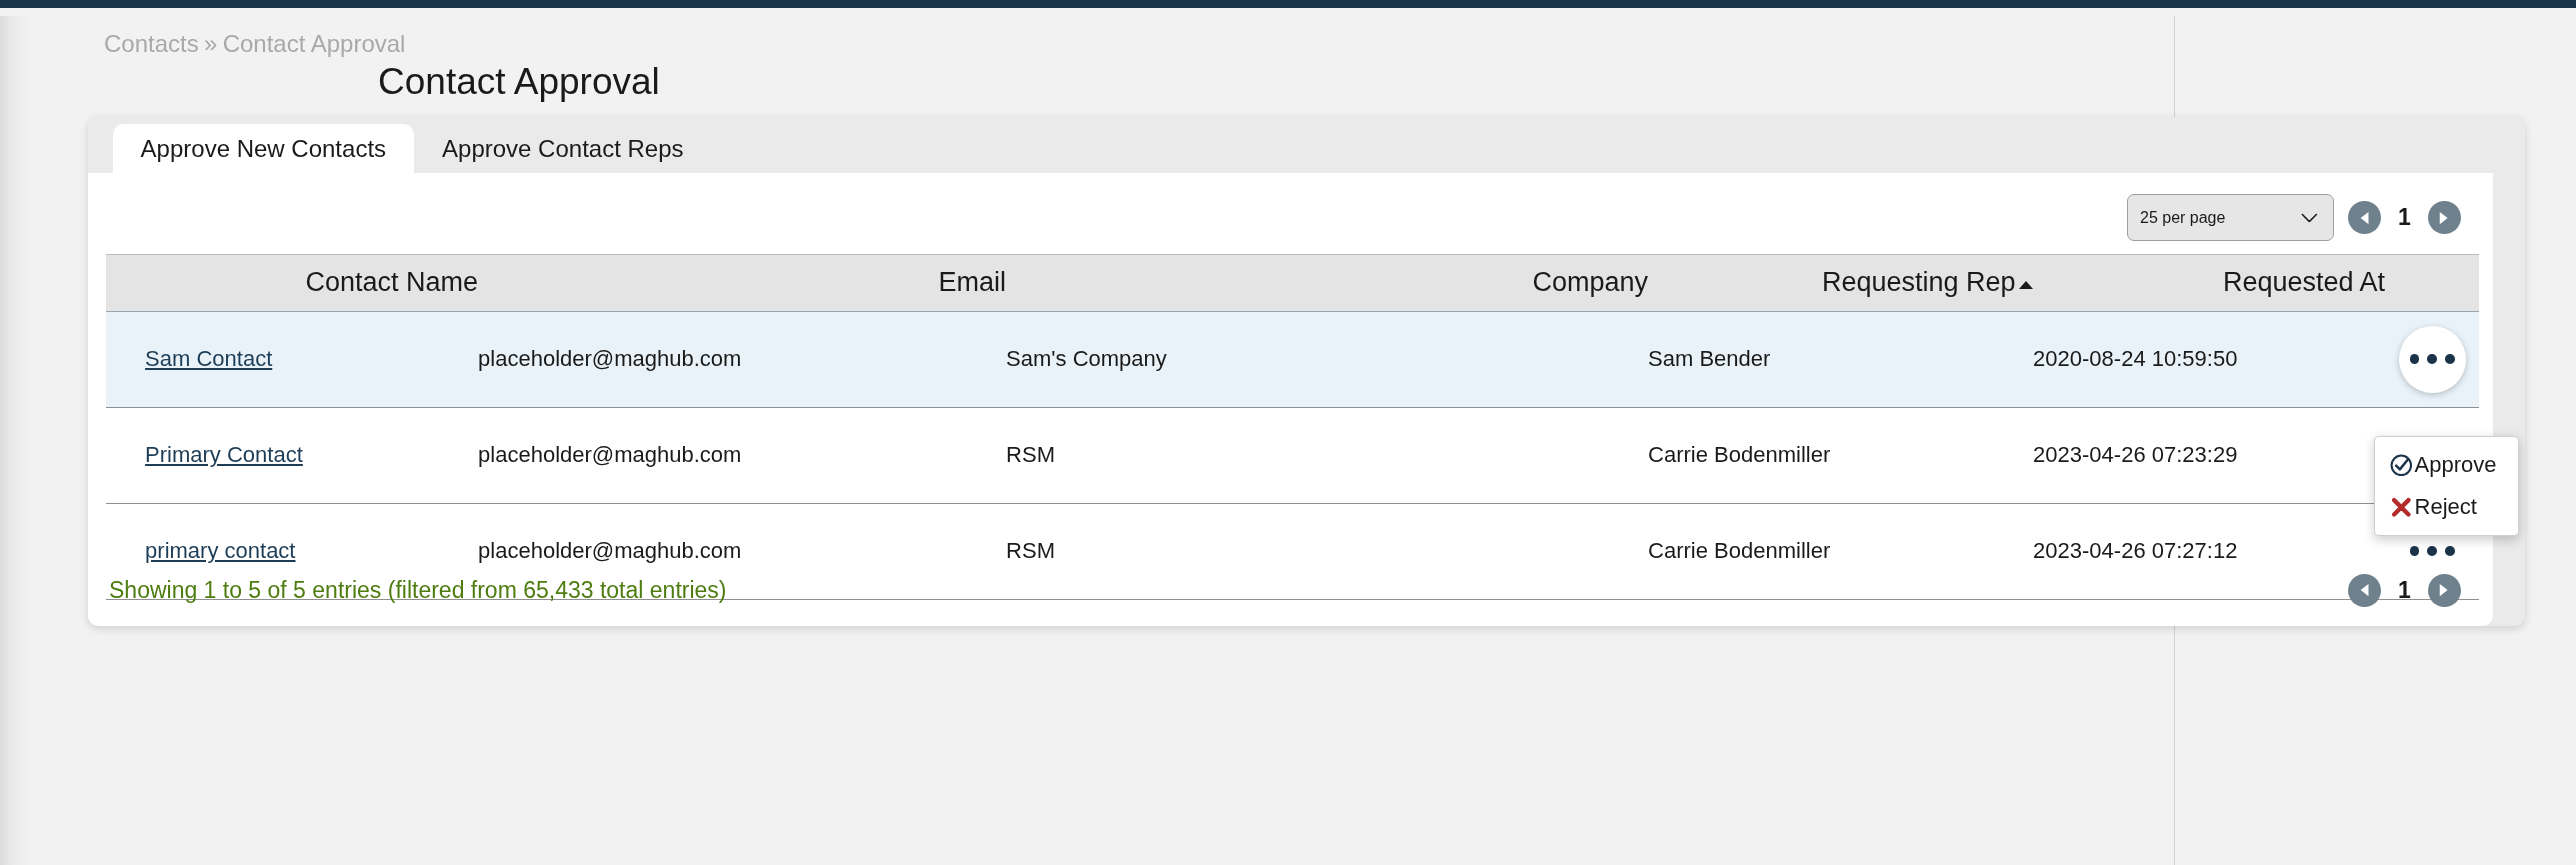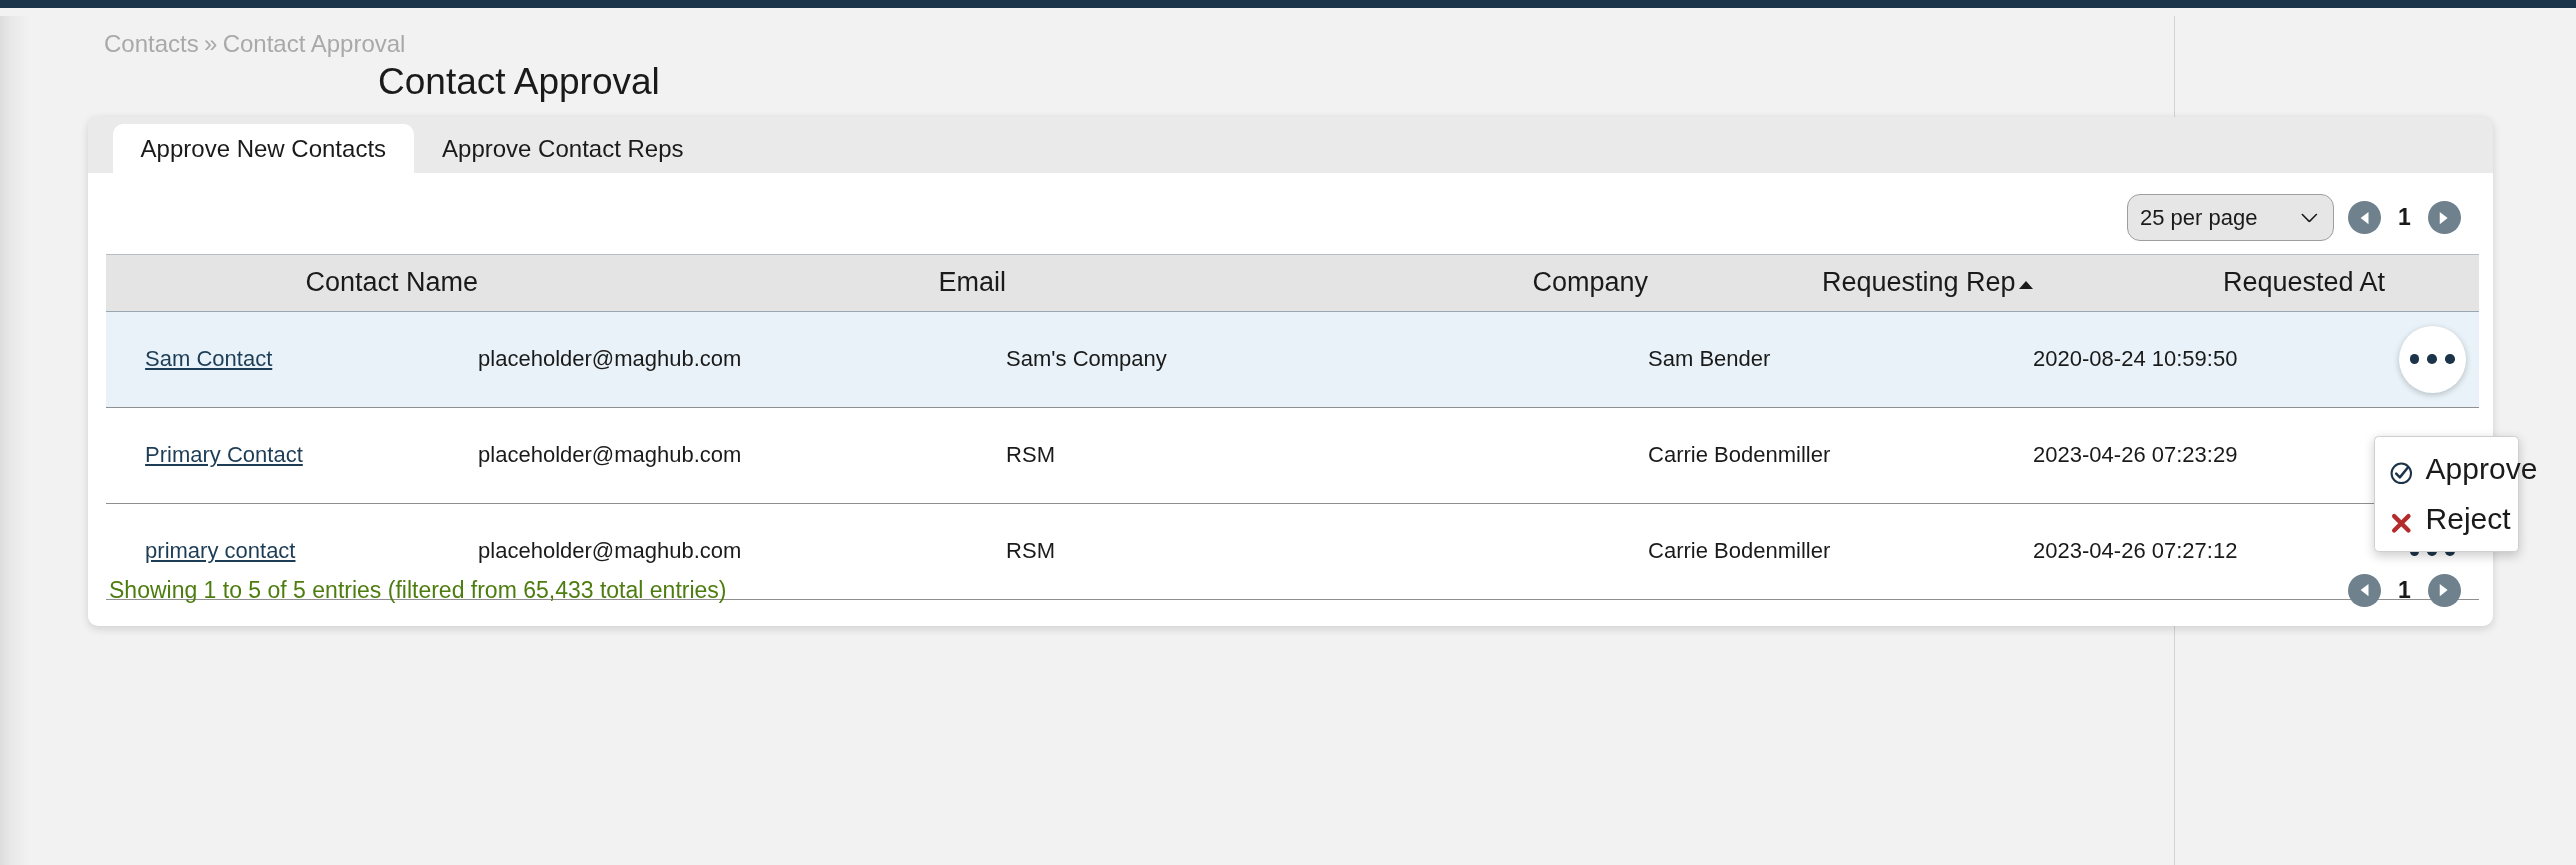--- a/index.html
+++ b/index.html
@@ -76,20 +76,21 @@
   #card {
     position: absolute;
     top: 109px;
     left: 88px;
     width: 2405px;
     height: 509px;
     background: #eaeaea;
     border-radius: 10.6px;
     box-shadow: 0 2.6px 8px rgba(0,0,0,0.14);
     z-index: 6;
+    padding-left: 32px;
   }
 
   
   #tab-strip {
     position: absolute;
     top: 0; left: 0;
     height: 56px;
     width: 100%;
     display: flex;
     align-items: flex-end;
@@ -130,22 +131,22 @@
     align-items: center;
     gap: 14px;
   }
   .per-page-select {
     appearance: none;
     -webkit-appearance: none;
     width: 207px;
     height: 47px;
     background: #e6e6e6;
     border: 0.9px solid #9e9e9e;
-    border-radius: 13px;
-    font-size: 22px;
+    border-radius: 7px;
+    font-size: 16px;
     font-family: "Liberation Sans", sans-serif;
     color: #1a1a1a;
     padding: 0 12.3px;
     box-sizing: border-box;
     cursor: pointer;
   }
   .select-wrap { position: relative; display: inline-block; }
   .select-chevron {
     position: absolute;
     right: 16px; top: 50%;
@@ -254,24 +255,24 @@
     width: 143px;
     background: #ffffff;
     border: 0.9px solid #cfcfcf;
     border-radius: 4.4px;
     box-shadow: 0 3.5px 10.6px rgba(0,0,0,0.20);
     padding: 7px 0;
     z-index: 30;
   }
   .menu-item {
     display: flex;
-    align-items: flex-end;
-    gap: 12px;
+    align-items: center;
+    gap: 1px;
     padding: 8px 14px;
-    font-size: 30px;
+    font-size: 22px;
     color: #1a1a1a;
     white-space: nowrap;
     cursor: pointer;
   }
   .menu-icon { width: 24.6px; height: 24.6px; flex: none; display:block; }
 
   
   #table-footer {
     position: absolute;
     bottom: 19.3px;

